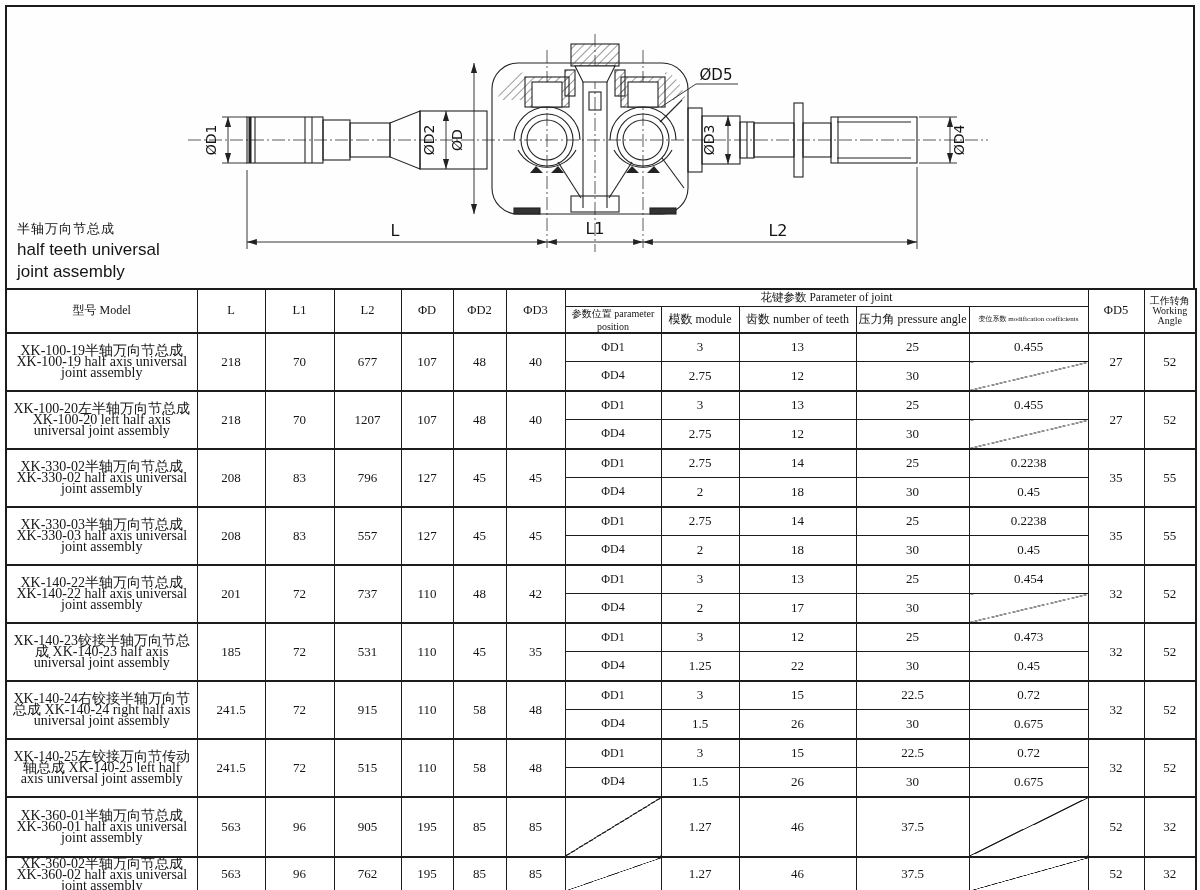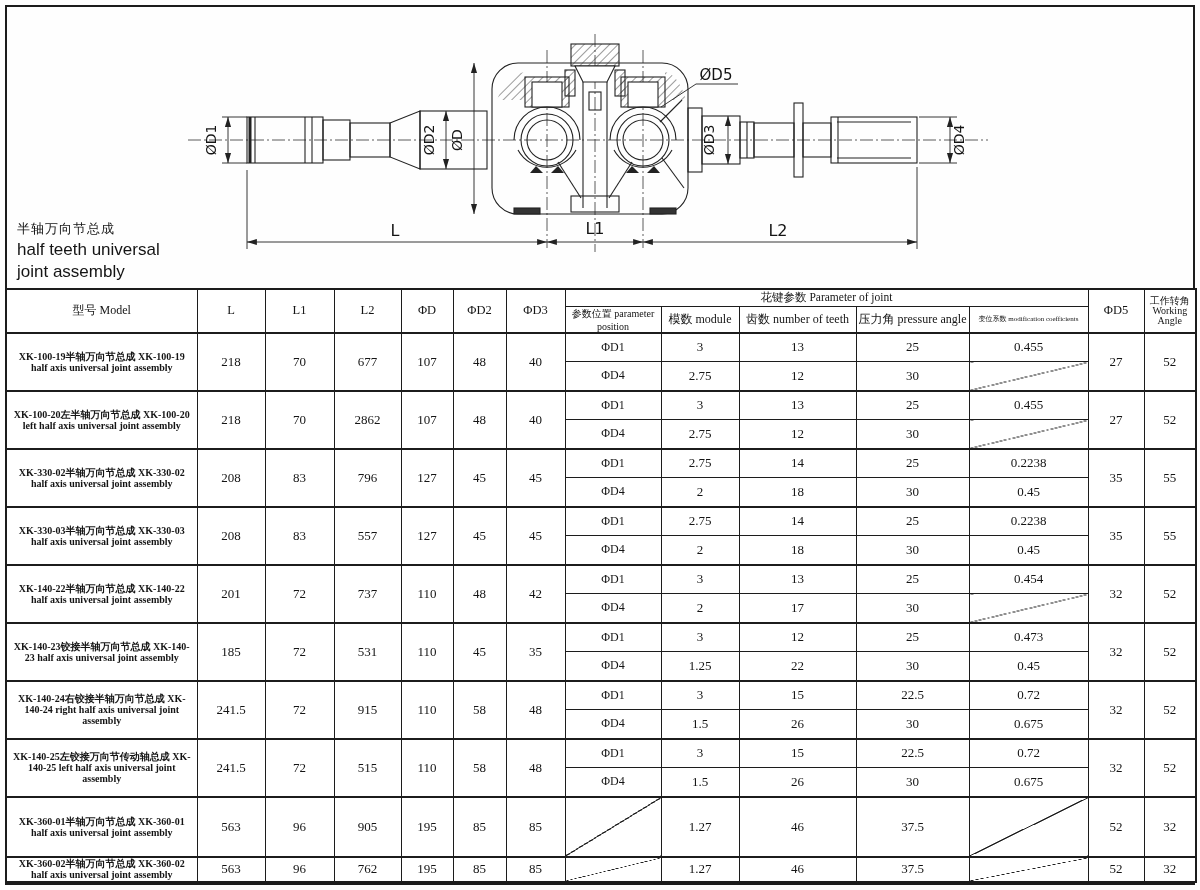--- a/index.html
+++ b/index.html
@@ -19,21 +19,21 @@
   .spec thead tr.hr2 { height:25px; }
   .h-model { font-size:12px;margin-left:43px; }
   .h-dim   { font-size:12.5px; }
   .h-group { font-size:11.5px; }
   .h-pos   { font-size:10px; }
   .h-mid   { font-size:12px; }
   .h-mod   { font-size:7px; }
   .h-working { font-size:10px; line-height:10px; }
   td.num  { font-size:13px; }
   td.pos  { font-size:12px; }
-  td.model { font-size:10px; line-height:11px; padding:0 3px;font-weight:bold; }
+  td.model { font-size:14px; line-height:11px; padding:0 3px; }
   tr.main td { border-top:2px solid #1c1c1c; }
   td.diag { background-image:linear-gradient(to bottom right, transparent 49.4%, #222 49.4%, #222 50.6%, transparent 50.6%); }
 </style>
 </head>
 <body>
 
 <div class="sheet">
   <div class="frame"></div>
 
   <svg class="drawing" width="1200" height="288" viewBox="0 0 1200 288">
@@ -217,21 +217,21 @@
           <td class="pos">ΦD4</td>
           <td class="num">2.75</td>
           <td class="num">12</td>
           <td class="num">30</td>
           <td class="num diag"></td>
         </tr>
         <tr class="main" style="height: 29px;">
           <td rowspan="2" class="model">XK-100-20左半轴万向节总成  XK-100-20 left half axis universal joint assembly</td>
           <td rowspan="2" class="num">218</td>
           <td rowspan="2" class="num">70</td>
-          <td rowspan="2" class="num">2862</td>
+          <td rowspan="2" class="num">1207</td>
           <td rowspan="2" class="num">107</td>
           <td rowspan="2" class="num">48</td>
           <td rowspan="2" class="num">40</td>
           <td class="pos">ΦD1</td>
           <td class="num">3</td>
           <td class="num">13</td>
           <td class="num">25</td>
           <td class="num">0.455</td>
           <td rowspan="2" class="num">27</td>
           <td rowspan="2" class="num">52</td>

